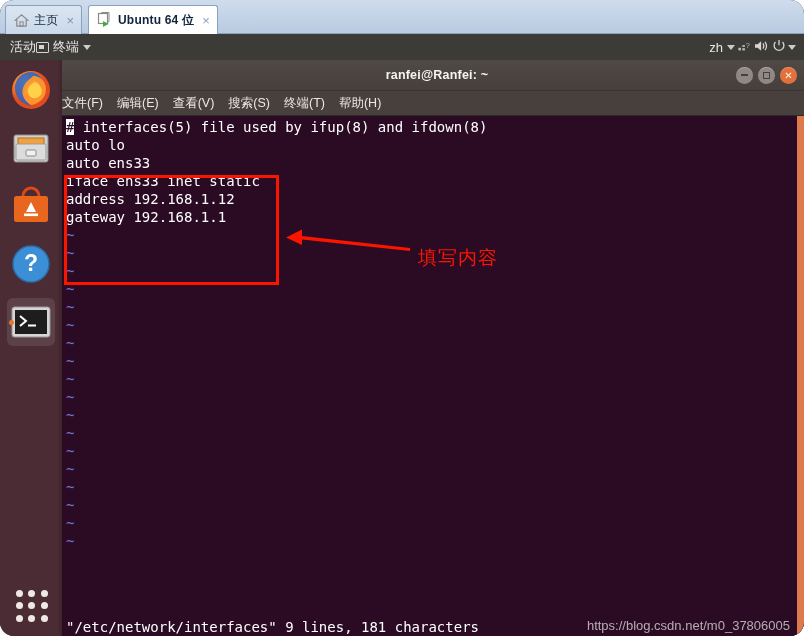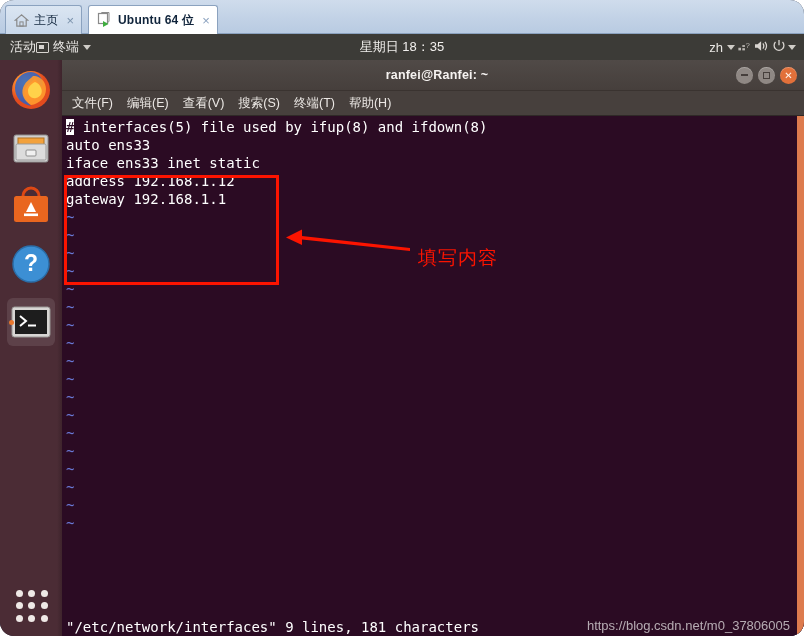--- a/index.html
+++ b/index.html
@@ -194,21 +194,21 @@
   }
   .win-btn.close { background: #e2703a; color: #fff2ea; font-size: 10px; }
   .win-btn .dash { width: 7px; height: 1.5px; background: #463f3c; display: block; }
   .win-btn .sq { width: 7px; height: 7px; border: 1.5px solid #463f3c; box-sizing: border-box; display: block; }
 
   #term-menubar {
     height: 24px;
     background: #47403d;
     display: flex;
     align-items: center;
-    padding-left: 10px;
+    padding-left: 0;
     gap: 14px;
     font-size: 12.5px;
     color: #ece8e5;
     border-bottom: 1px solid #2f2927;
   }
   #term-menubar .mi { white-space: nowrap; }
 
   #term-body {
     position: relative;
     height: 522px;
@@ -311,23 +311,20 @@
       <span class="tb-item">
         <span>活动</span>
       </span>
       <span class="tb-item">
         <span class="term-mini-ico"></span>
         <span>终端</span>
         <span class="caret-dn"></span>
       </span>
     </div>
 
-    <div class="tb-center">
-      <span id="clock">星期日 18：35</span>
-    </div>
 
     <div class="tb-right">
       <span class="tb-item">
         <span>zh</span>
         <span class="caret-dn"></span>
       </span>
       <span>
         <svg width="15" height="14" viewBox="0 0 16 16">
           <rect x="1" y="10" width="3" height="3" fill="#bdb9b5"></rect>
           <rect x="5.5" y="7" width="3" height="2" fill="#bdb9b5"></rect>
@@ -441,20 +438,21 @@
       <span class="mi">编辑(E)</span>
       <span class="mi">查看(V)</span>
       <span class="mi">搜索(S)</span>
       <span class="mi">终端(T)</span>
       <span class="mi">帮助(H)</span>
     </div>
 
     <div id="term-body">
       <div id="term-text">
           <div class="tline"><span class="cursor-cell">#</span><span> interfaces(5) file used by ifup(8) and ifdown(8)</span></div>
+          <div class="tline">auto lo</div>
           <div class="tline">auto ens33</div>
           <div class="tline">iface ens33 inet static</div>
           <div class="tline">address 192.168.1.12</div>
           <div class="tline">gateway 192.168.1.1</div>
           <div class="tline tilde">~</div>
           <div class="tline tilde">~</div>
           <div class="tline tilde">~</div>
           <div class="tline tilde">~</div>
           <div class="tline tilde">~</div>
           <div class="tline tilde">~</div>

